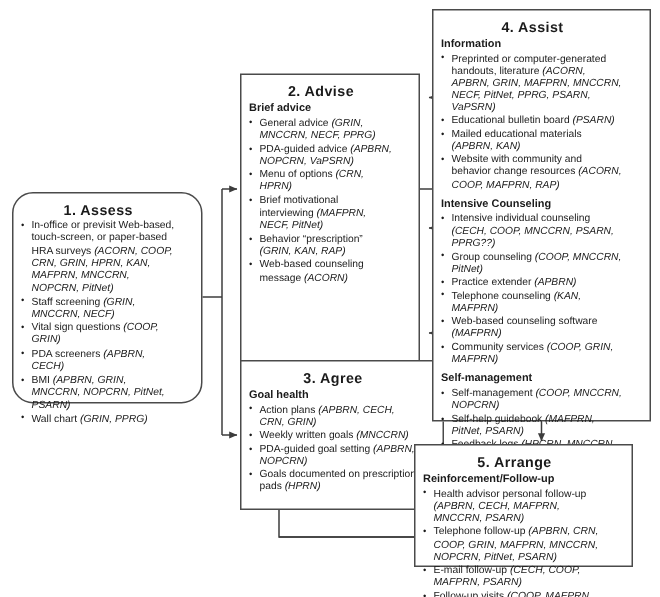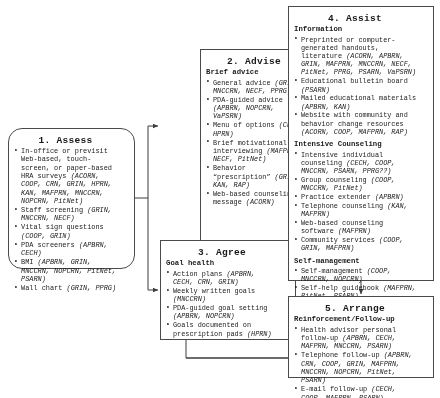--- a/index.html
+++ b/index.html
@@ -27,21 +27,20 @@
     width: 440px;
     height: 398px;
     pointer-events: none;
   }
   .box {
     position: absolute;
     box-sizing: border-box;
     border: 1px solid #4a4a4a;
     background: #ffffff;
     padding: 4px 17px 5px 5px;
-    font-family: Liberation Mono, monospace;
   }
   .box-title {
     text-align: center;
     font-weight: bold;
     font-size: 9.5px;
     letter-spacing: 0.3px;
     margin: 2px 0 1px 0;
     line-height: 11px;
   }
   .box-subtitle {
@@ -76,24 +75,24 @@
     left: 0;
     top: -0.3px;
     font-size: 6.4px;
   }
   .codes {
     font-style: italic;
   }
 
   
   #box-assess   { left: 8px;   top: 128px; width: 127px; height: 141px; border-radius: 14px; }
-  #box-advise   { left: 160px; top: 49px;  width: 120px; height: 196px; margin-left: 40px; }
+  #box-advise   { left: 160px; top: 49px;  width: 120px; height: 196px; }
   #box-agree    { left: 160px; top: 240px; width: 136px; height: 100px; }
   #box-assist   { left: 288px; top: 6px;   width: 146px; height: 275px; }
-  #box-arrange  { left: 288px; top: 296px; width: 146px; height: 82px; }
+  #box-arrange  { left: 276px; top: 296px; width: 146px; height: 82px; }
 
   #box-advise ul.items li,
   #box-agree ul.items li { font-size: 6.85px; line-height: 8.3px; }
   #box-assist ul.items li { font-size: 6.85px; line-height: 8.2px; }
 </style>
 </head>
 <body>
 
 <div id="canvas">
 

